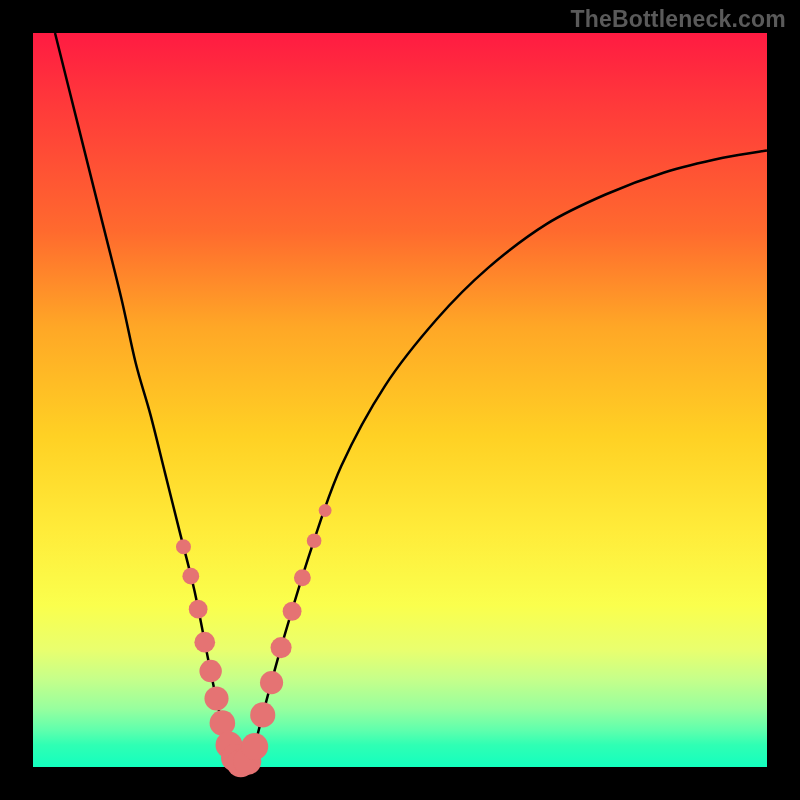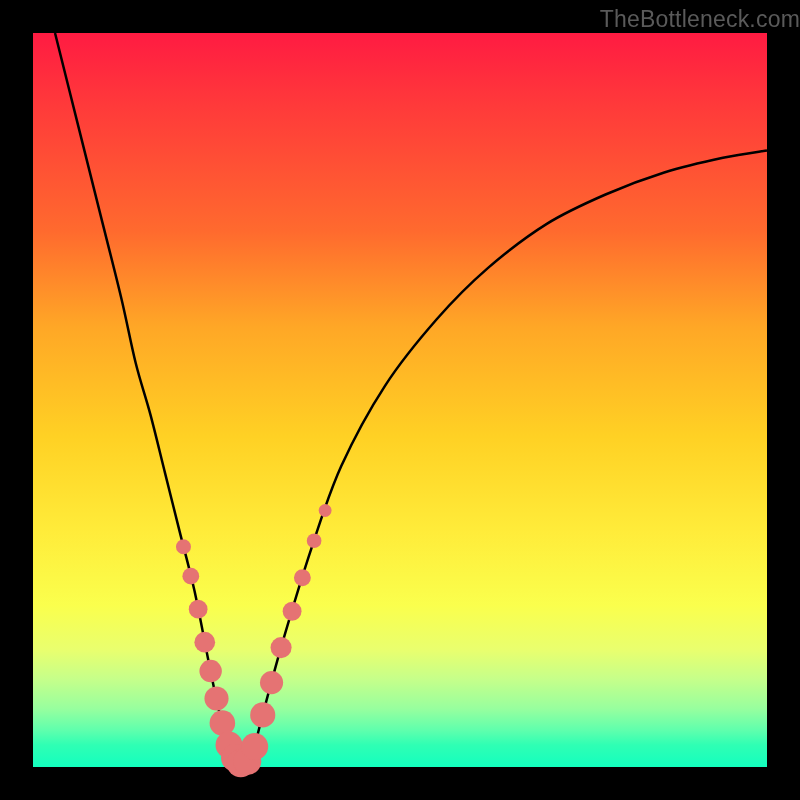--- a/index.html
+++ b/index.html
@@ -38,24 +38,24 @@
       #c6ff8a 88%,
       #98ff9e 92%,
       #5fffad 95%,
       #2fffb4 97%,
       #13ffbf 100%
     );
   }
   .watermark {
     position: absolute;
     top: 6px;
-    right: 0;
+    right: 14px;
     font-family: Arial, Helvetica, sans-serif;
     font-size: 23px;
-    font-weight: 400;
+    font-weight: 700;
     color: #5a5a5a;
     letter-spacing: 0.2px;
     user-select: none;
   }
   svg.curve {
     position: absolute;
     top: 0;
     left: 0;
     width: 734px;
     height: 734px;

